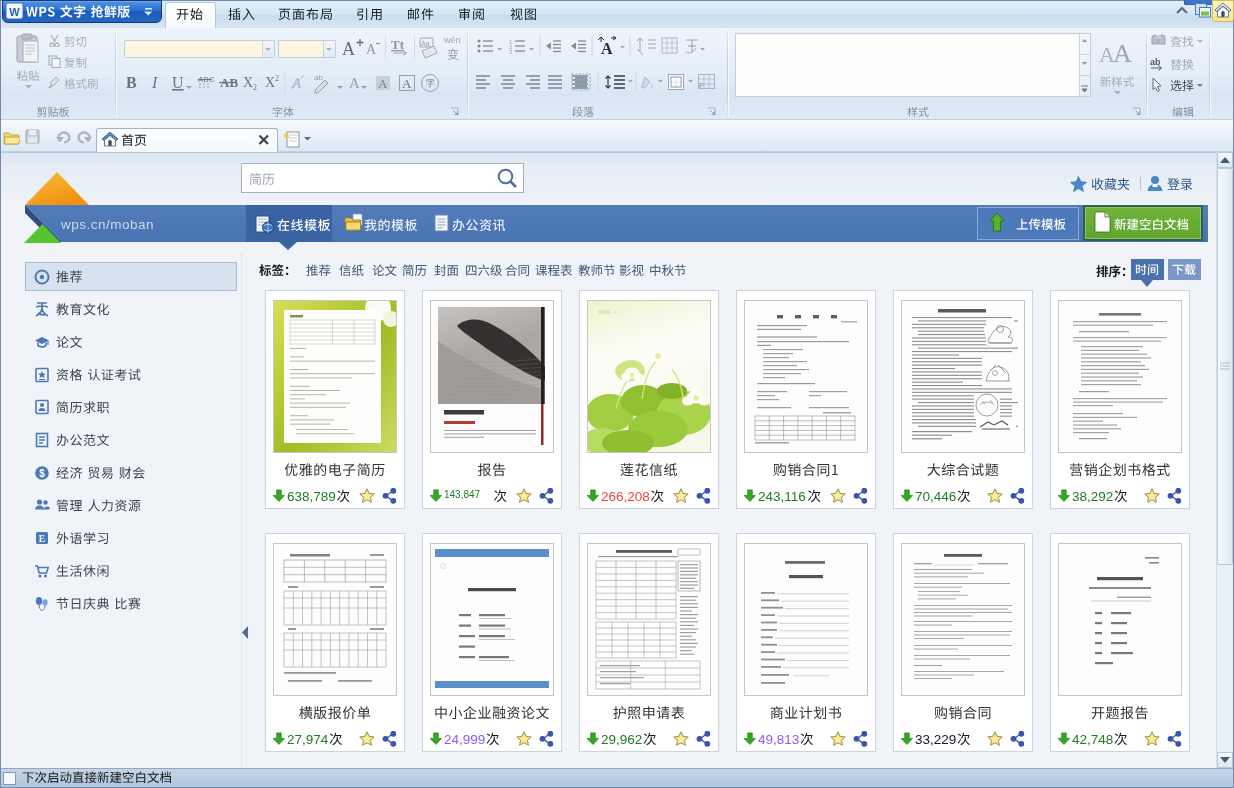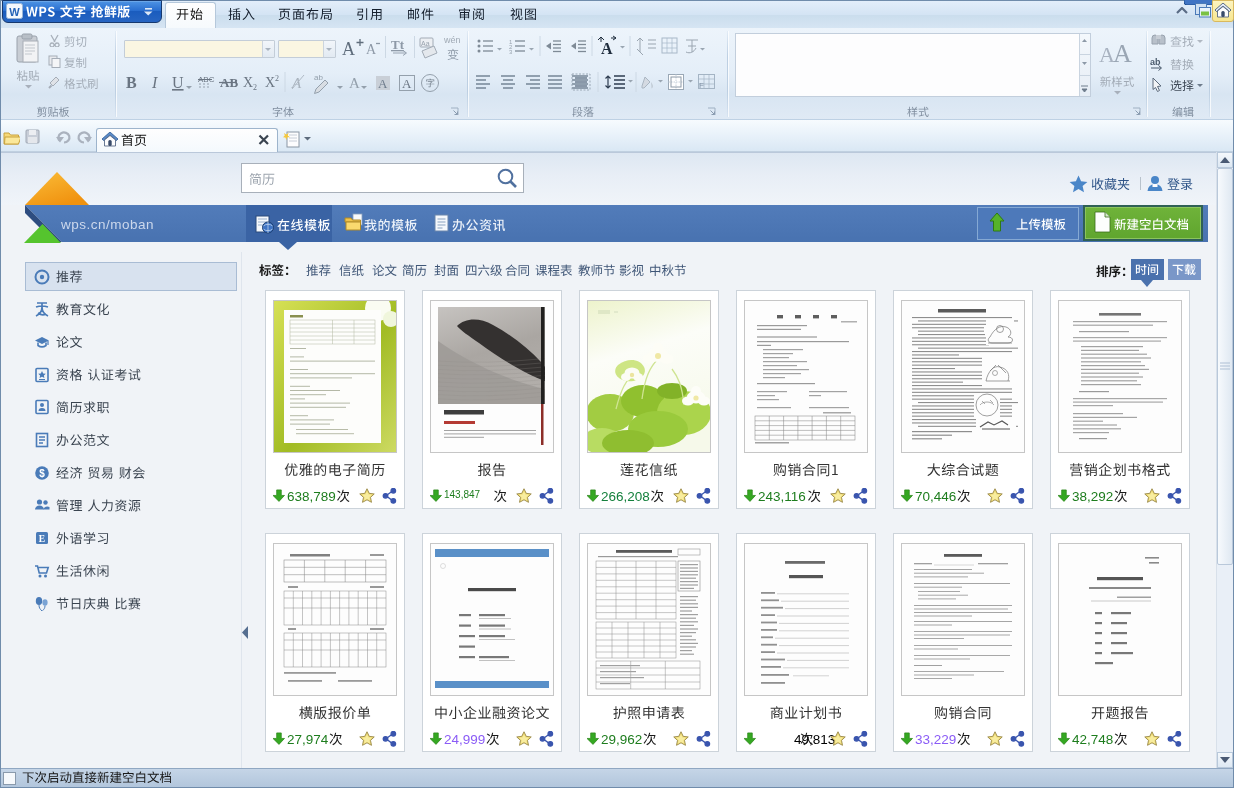--- a/index.html
+++ b/index.html
@@ -570,21 +570,21 @@
         <ellipse cx="108" cy="90" rx="5" ry="5"></ellipse>
       </g>
       <circle cx="108" cy="97" r="2.6" fill="#f0e8a4"></circle>
     </svg>
   </div>
 <svg style="position:absolute;left:587px;top:489px;" width="12" height="14" viewBox="0 0 12 14">
     <g transform="scale(0.92)">
       <path d="M4 1 h5 v6 h3.5 L6.5 13.5 0 7 h4 Z" fill="#35a822" stroke="#2a8618" stroke-width="0.8"></path>
     </g>
   </svg>
-<div style="position:absolute;left:601px;top:490px;font-size:13.5px;color:#15803d;font-weight:normal;white-space:nowrap;line-height:1;font-family:'Liberation Sans';">266,208</div>
+<div style="position:absolute;left:601px;top:490px;font-size:13.5px;color:#ef4444;font-weight:normal;white-space:nowrap;line-height:1;font-family:'Liberation Sans';">266,208</div>
 <svg style="position:absolute;left:673px;top:488px;" width="16" height="16" viewBox="0 0 16 16">
     <g transform="scale(0.762)">
       <path d="M10.5 1 l2.9 6 6.6 0.8 -4.9 4.5 1.3 6.5 -5.9 -3.3 -5.9 3.3 1.3 -6.5 -4.9 -4.5 6.6 -0.8 Z" fill="#f0dc74" stroke="#9a8a4a" stroke-width="1.2"></path>
       <path d="M10.5 4.5 l1.9 4 4.4 0.5 -3.3 3 0.9 4.4 -3.9 -2.2 -3.9 2.2 0.9 -4.4 -3.3 -3 4.4 -0.5 Z" fill="#f8eda0"></path>
     </g>
   </svg>
 <svg style="position:absolute;left:696px;top:488px;" width="15" height="16" viewBox="0 0 15 16">
     <g transform="scale(0.78)" stroke="#3a55ae" stroke-width="1.7" fill="#3a55ae">
       <line x1="5" y1="10" x2="14" y2="3.5"></line>
       <line x1="5" y1="10" x2="14" y2="16.5"></line>
@@ -1028,21 +1028,21 @@
       <rect x="16" y="130" width="28" height="1.8" fill="#909090"></rect>
       <line x1="48" y1="131.8" x2="84" y2="131.8" stroke="#b4b4b4" stroke-width="0.6"></line>
       <rect x="16" y="138" width="24" height="1.8" fill="#909090"></rect>
     </svg>
   </div>
 <svg style="position:absolute;left:744px;top:732px;" width="12" height="14" viewBox="0 0 12 14">
     <g transform="scale(0.92)">
       <path d="M4 1 h5 v6 h3.5 L6.5 13.5 0 7 h4 Z" fill="#35a822" stroke="#2a8618" stroke-width="0.8"></path>
     </g>
   </svg>
-<div style="position:absolute;left:758px;top:733px;font-size:13.5px;color:#000000;font-weight:normal;white-space:nowrap;line-height:1;font-family:'Liberation Sans';margin-left:36px;">49,813</div>
+<div style="position:absolute;left:758px;top:733px;font-size:13.5px;color:#8b5cf6;font-weight:normal;white-space:nowrap;line-height:1;font-family:'Liberation Sans';">49,813</div>
 <svg style="position:absolute;left:830px;top:731px;" width="16" height="16" viewBox="0 0 16 16">
     <g transform="scale(0.762)">
       <path d="M10.5 1 l2.9 6 6.6 0.8 -4.9 4.5 1.3 6.5 -5.9 -3.3 -5.9 3.3 1.3 -6.5 -4.9 -4.5 6.6 -0.8 Z" fill="#f0dc74" stroke="#9a8a4a" stroke-width="1.2"></path>
       <path d="M10.5 4.5 l1.9 4 4.4 0.5 -3.3 3 0.9 4.4 -3.9 -2.2 -3.9 2.2 0.9 -4.4 -3.3 -3 4.4 -0.5 Z" fill="#f8eda0"></path>
     </g>
   </svg>
 <svg style="position:absolute;left:853px;top:731px;" width="15" height="16" viewBox="0 0 15 16">
     <g transform="scale(0.78)" stroke="#3a55ae" stroke-width="1.7" fill="#3a55ae">
       <line x1="5" y1="10" x2="14" y2="3.5"></line>
       <line x1="5" y1="10" x2="14" y2="16.5"></line>
@@ -1086,21 +1086,21 @@
       <rect x="12" y="127.0" width="90.0" height="1" fill="#a8a8a8"></rect>
       <rect x="12" y="130.5" width="60.0" height="1" fill="#a8a8a8"></rect>
       <rect x="12" y="134.0" width="38.0" height="1" fill="#a8a8a8"></rect>
     </svg>
   </div>
 <svg style="position:absolute;left:901px;top:732px;" width="12" height="14" viewBox="0 0 12 14">
     <g transform="scale(0.92)">
       <path d="M4 1 h5 v6 h3.5 L6.5 13.5 0 7 h4 Z" fill="#35a822" stroke="#2a8618" stroke-width="0.8"></path>
     </g>
   </svg>
-<div style="position:absolute;left:915px;top:733px;font-size:13.5px;color:#8b5cf6;font-weight:normal;white-space:nowrap;line-height:1;font-family:'Liberation Sans';">33,229</div>
+<div style="position:absolute;left:915px;top:733px;font-size:13.5px;color:#0f172a;font-weight:normal;white-space:nowrap;line-height:1;font-family:'Liberation Sans';">33,229</div>
 <svg style="position:absolute;left:987px;top:731px;" width="16" height="16" viewBox="0 0 16 16">
     <g transform="scale(0.762)">
       <path d="M10.5 1 l2.9 6 6.6 0.8 -4.9 4.5 1.3 6.5 -5.9 -3.3 -5.9 3.3 1.3 -6.5 -4.9 -4.5 6.6 -0.8 Z" fill="#f0dc74" stroke="#9a8a4a" stroke-width="1.2"></path>
       <path d="M10.5 4.5 l1.9 4 4.4 0.5 -3.3 3 0.9 4.4 -3.9 -2.2 -3.9 2.2 0.9 -4.4 -3.3 -3 4.4 -0.5 Z" fill="#f8eda0"></path>
     </g>
   </svg>
 <svg style="position:absolute;left:1010px;top:731px;" width="15" height="16" viewBox="0 0 15 16">
     <g transform="scale(0.78)" stroke="#3a55ae" stroke-width="1.7" fill="#3a55ae">
       <line x1="5" y1="10" x2="14" y2="3.5"></line>
       <line x1="5" y1="10" x2="14" y2="16.5"></line>

